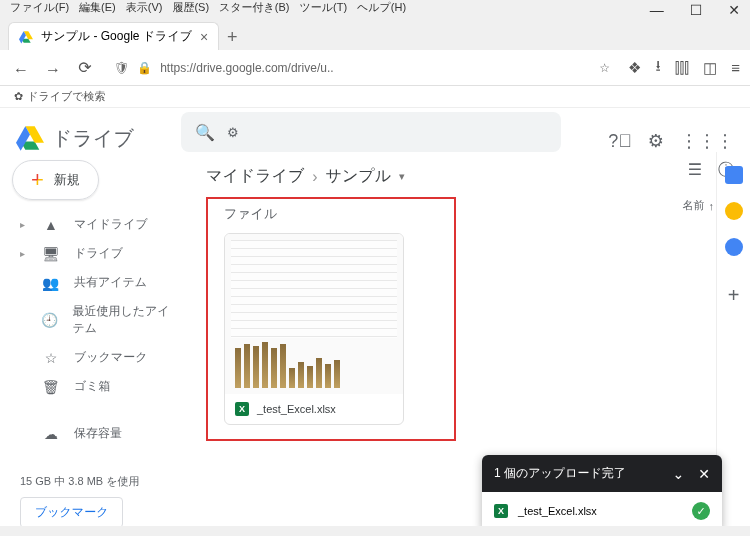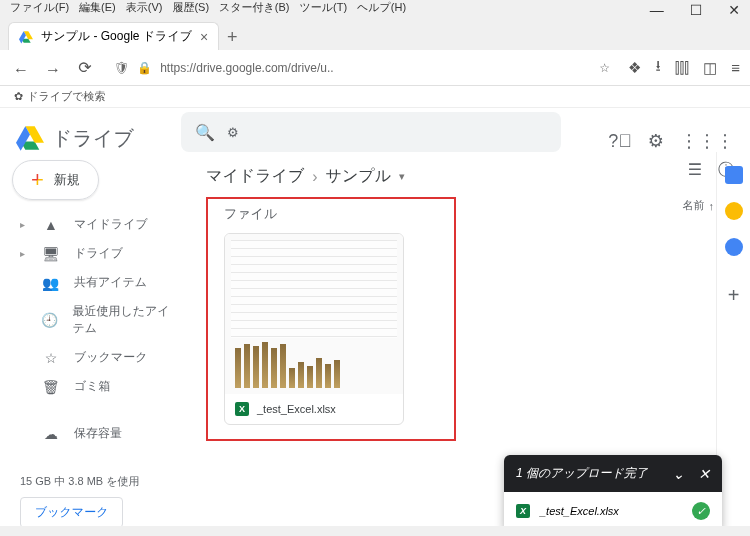--- a/index.html
+++ b/index.html
@@ -63,21 +63,21 @@
 .cardfoot { display: flex; align-items: center; gap: 8px; padding: 8px 10px; font-size: 11px; color: #3c4043; }
 .xlicon { width: 14px; height: 14px; background: #107c41; color: #fff; font-size: 9px; font-weight: bold; display: flex; align-items: center; justify-content: center; border-radius: 2px; }
 
 .sortlbl { position: absolute; right: 36px; top: 46px; font-size: 11px; color: #5f6368; display: flex; align-items: center; gap: 4px; }
 
 
 .rightrail { position: absolute; right: 0; top: 0; bottom: 0; width: 34px; border-left: 1px solid #eee; display: flex; flex-direction: column; align-items: center; gap: 18px; padding-top: 14px; }
 .rr { width: 18px; height: 18px; border-radius: 3px; }
 
 
-.toast { position: absolute; right: 28px; bottom: 6px; width: 218px; box-shadow: 0 2px 10px rgba(0,0,0,.3); border-radius: 6px 6px 0 0; overflow: hidden; font-style: italic; }
+.toast { position: absolute; right: 28px; bottom: 6px; width: 240px; box-shadow: 0 2px 10px rgba(0,0,0,.3); border-radius: 6px 6px 0 0; overflow: hidden; }
 .toasthdr { background: #202124; color: #fff; font-size: 12px; padding: 10px 12px; display: flex; align-items: center; justify-content: space-between; }
 .toasthdr .ctrls { display: flex; gap: 14px; font-size: 14px; }
 .toastrow { background: #fff; padding: 10px 12px; display: flex; align-items: center; gap: 10px; font-size: 11px; }
 .check { width: 18px; height: 18px; border-radius: 50%; background: #34a853; color: #fff; display: flex; align-items: center; justify-content: center; font-size: 11px; margin-left: auto; }
 
 .scrollx { position: absolute; left: 0; right: 0; bottom: 0; height: 10px; background: #f0f0f0; }
 
 svg.dlogo path:nth-child(1){fill:#1FA463}
 svg.dlogo path:nth-child(2){fill:#FFCF00}
 svg.dlogo path:nth-child(3){fill:#4285F4}

